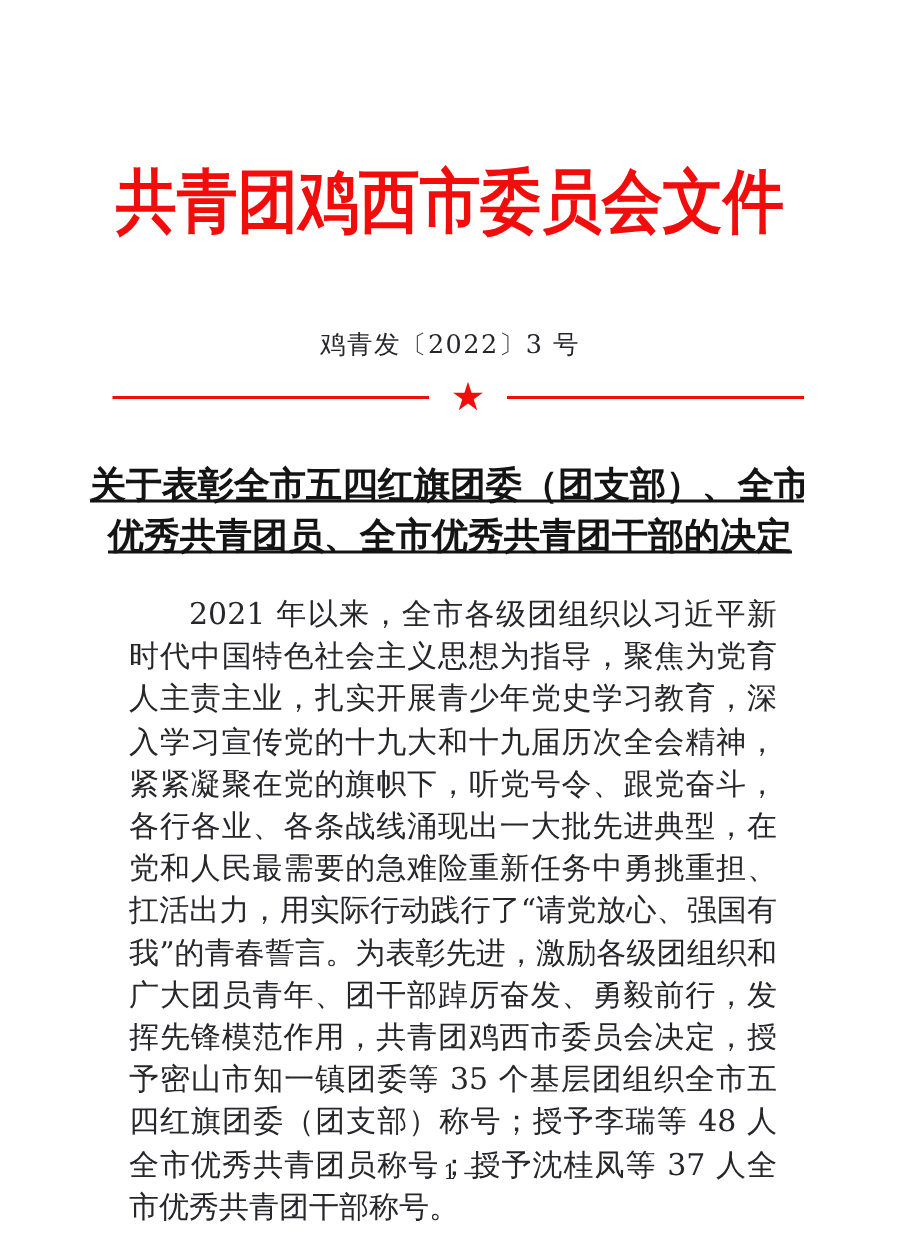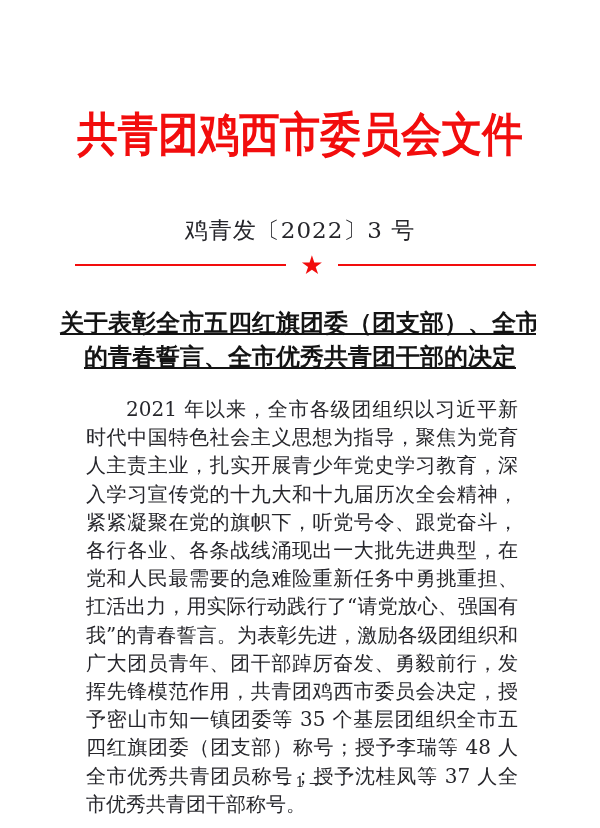--- a/index.html
+++ b/index.html
@@ -25,21 +25,21 @@
     white-space: nowrap;
     transform: scaleX(0.88);
     transform-origin: 50% 50%;
     letter-spacing: 0px;
   }
   .doc-number {
     position: absolute;
     top: 217px; left: 0; width: 600px;
     text-align: center;
     color: #26262b;
-    font-size: 23px;
+    font-size: 17px;
     line-height: 26px;
     letter-spacing: 1px;
   }
   .red-rule {
     position: absolute;
     top: 252px; left: 75px; width: 474px; height: 26px;
     display: flex;
     align-items: center;
   }
   .red-rule .seg {
@@ -95,21 +95,21 @@
   <div class="doc-number">鸡青发〔2022〕3 号</div>
 
   <div class="red-rule">
     <span class="seg"></span>
     <span class="star">★</span>
     <span class="seg"></span>
   </div>
 
   <div class="doc-title">
     <div>关于表彰全市五四红旗团委（团支部）、全市</div>
-    <div>的青春誓言、全市优秀共青团干部的决定</div>
+    <div>优秀共青团员、全市优秀共青团干部的决定</div>
   </div>
 
   <div class="body-text">
     <p>2021 年以来，全市各级团组织以习近平新时代中国特色社会主义思想为指导，聚焦为党育人主责主业，扎实开展青少年党史学习教育，深入学习宣传党的十九大和十九届历次全会精神，紧紧凝聚在党的旗帜下，听党号令、跟党奋斗，各行各业、各条战线涌现出一大批先进典型，在党和人民最需要的急难险重新任务中勇挑重担、扛活出力，用实际行动践行了“请党放心、强国有我”的青春誓言。为表彰先进，激励各级团组织和广大团员青年、团干部踔厉奋发、勇毅前行，发挥先锋模范作用，共青团鸡西市委员会决定，授予密山市知一镇团委等 35 个基层团组织全市五四红旗团委（团支部）称号；授予李瑞等 48 人全市优秀共青团员称号；授予沈桂凤等 37 人全市优秀共青团干部称号。</p>
   </div>
 
   <div class="page-footer">— 1 —</div>
 
 </div>
 

